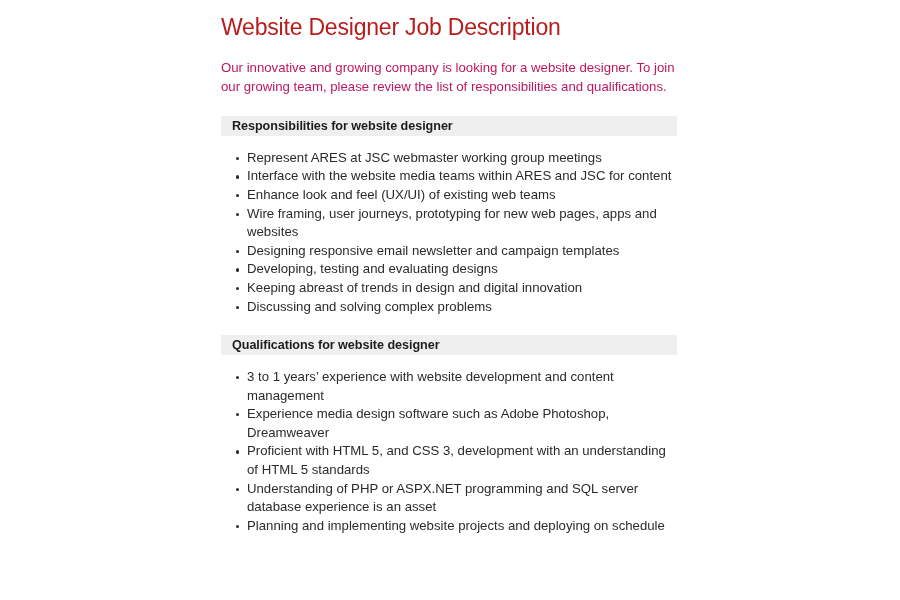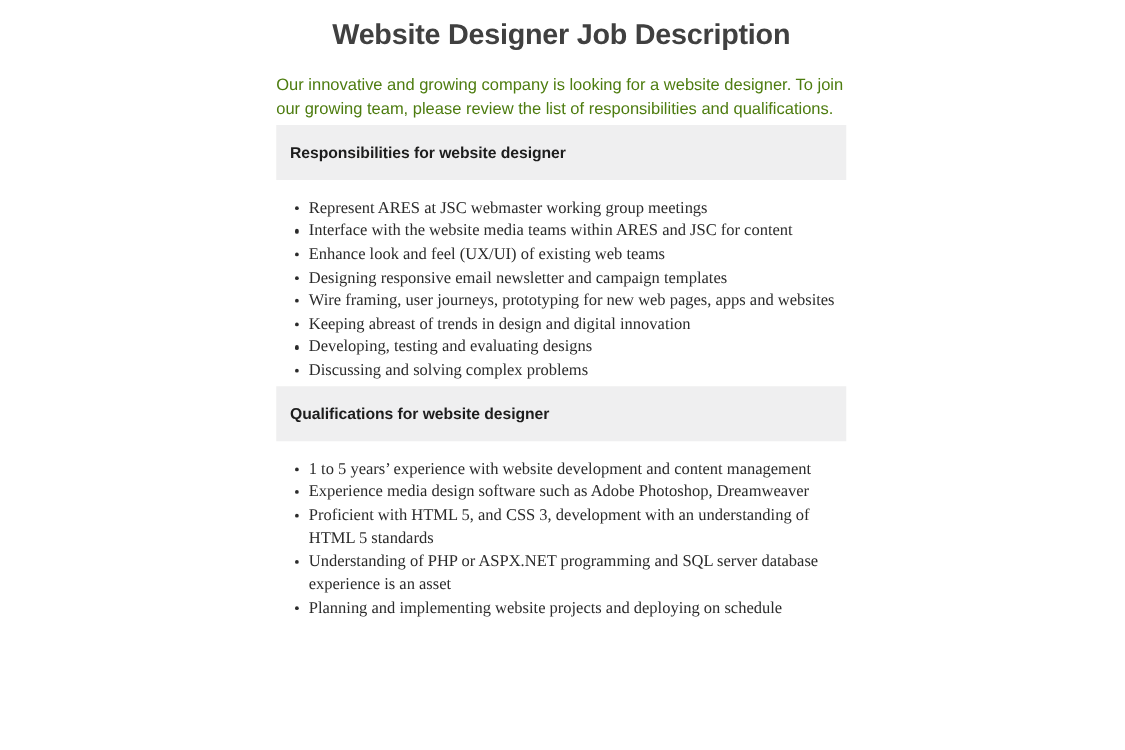--- a/index.html
+++ b/index.html
@@ -23,37 +23,37 @@
   .doc {
     position: absolute;
     left: 221px;
     top: 0;
     width: 456px;
   }
   .doc-title {
     margin: 0;
     padding: 13px 0 0 0;
     font-size: 23px;
-    font-weight: bold;
+    font-weight: normal;
     letter-spacing: -0.2px;
-    text-align: center;
-    color: #404040;
+    text-align: left;
+    color: #b91c1c;
     line-height: 1.25;
   }
   .intro {
     margin: 0;
     padding: 16px 0 0 0;
     font-size: 13.2px;
     line-height: 19.5px;
-    color: #4d7c0f;
+    color: #be185d;
   }
   .section-header {
-    margin-top: 3px;
+    margin-top: 19px;
     background: #efeff0;
-    height: 44px;
+    height: 20px;
     display: flex;
     align-items: center;
     padding: 0 0 0 11px;
     box-sizing: border-box;
   }
   .section-header-label {
     font-size: 12.6px;
     font-weight: bold;
     color: #1d1d1d;
     letter-spacing: -0.05px;
@@ -63,21 +63,20 @@
     margin: 0;
     padding: 13px 0 0 0;
   }
   ul.bullets li {
     position: relative;
     padding-left: 26px;
     font-size: 13.2px;
     line-height: 18.6px;
     color: #2b2b2b;
     margin-bottom: 0px;
-    font-family: Liberation Serif, serif;
   }
   ul.bullets li::before {
     content: "";
     position: absolute;
     left: 15px;
     top: 8px;
     width: 3.2px;
     height: 3.2px;
     border-radius: 50%;
     background: #2b2b2b;
@@ -97,34 +96,34 @@
     <p class="intro">Our innovative and growing company is looking for a website designer. To join our growing team, please review the list of responsibilities and qualifications.</p>
 
     <section>
       <div class="section-header">
         <span class="section-header-label">Responsibilities for website designer</span>
       </div>
       <ul class="bullets">
         <li>Represent ARES at JSC webmaster working group meetings</li>
         <li>Interface with the website media teams within ARES and JSC for content</li>
         <li>Enhance look and feel (UX/UI) of existing web teams</li>
+        <li>Wire framing, user journeys, prototyping for new web pages, apps and websites</li>
         <li>Designing responsive email newsletter and campaign templates</li>
-        <li>Wire framing, user journeys, prototyping for new web pages, apps and websites</li>
+        <li>Developing, testing and evaluating designs</li>
         <li>Keeping abreast of trends in design and digital innovation</li>
-        <li>Developing, testing and evaluating designs</li>
         <li>Discussing and solving complex problems</li>
       </ul>
     </section>
 
     <section>
       <div class="section-header">
         <span class="section-header-label">Qualifications for website designer</span>
       </div>
       <ul class="bullets qual-list">
-        <li>1 to 5 years’ experience with website development and content management</li>
+        <li>3 to 1 years’ experience with website development and content management</li>
         <li>Experience media design software such as Adobe Photoshop, Dreamweaver</li>
         <li>Proficient with HTML 5, and CSS 3, development with an understanding of HTML 5 standards</li>
         <li>Understanding of PHP or ASPX.NET programming and SQL server database experience is an asset</li>
         <li>Planning and implementing website projects and deploying on schedule</li>
 
       </ul>
     </section>
 
   </article>
 </div>

